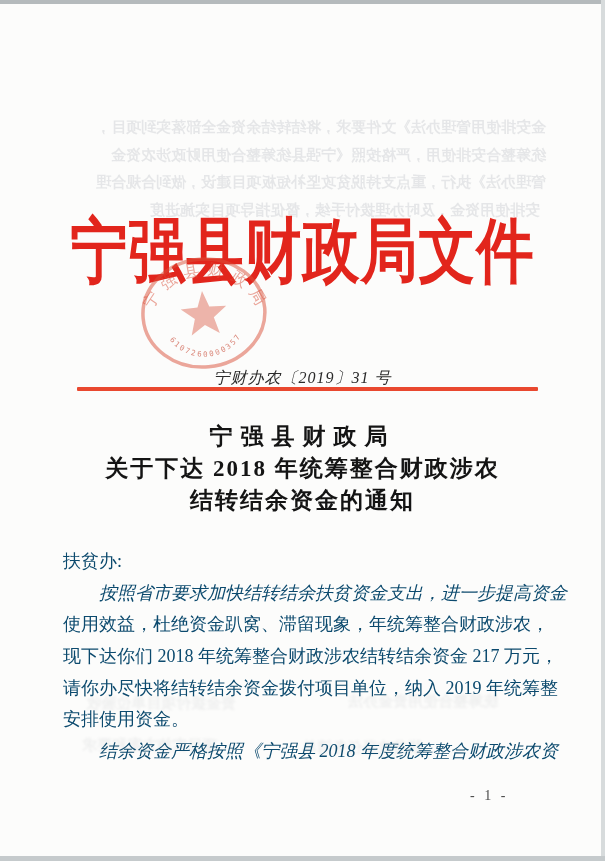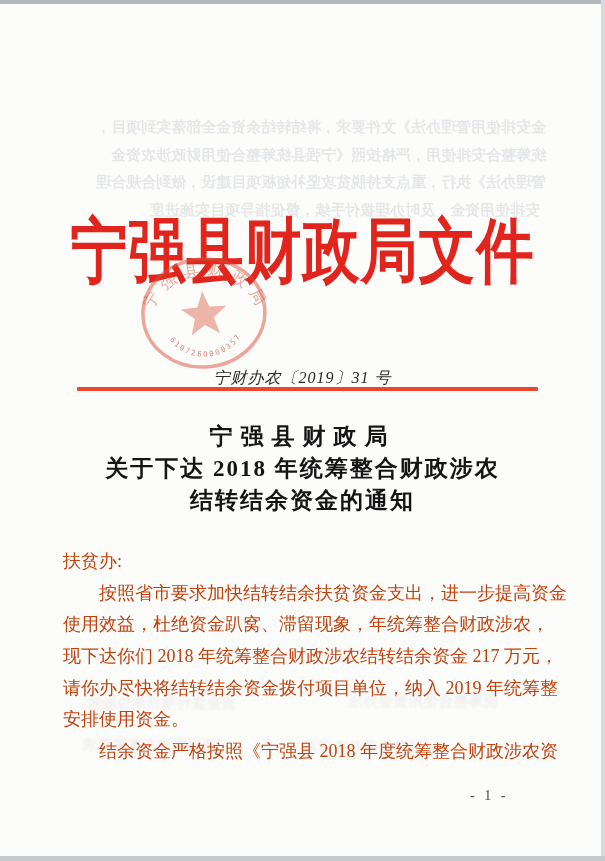--- a/index.html
+++ b/index.html
@@ -55,24 +55,24 @@
     text-align:center; font-weight:bold; color:#141414;
     font-size:23px; line-height:32px; white-space:nowrap;
   }
   .notice-title .t1 { letter-spacing:8px; }
   .notice-title .t2 { letter-spacing:2px; }
   .notice-title .t3 { letter-spacing:2px; }
 
   
   .body-text {
     position:absolute; left:63px; top:546px; width:489px;
-    font-size:18px; line-height:31.7px; color:#c2410c;
+    font-size:18px; line-height:31.7px; color:#0c4a6e;
   }
   .body-text .line { height:31.7px; white-space:nowrap; overflow:visible; }
-  .body-text .line.indent { text-indent:36px; }
+  .body-text .line.indent { text-indent:36px;font-style:italic; }
 
   .page-number {
     position:absolute; left:470px; top:788px;
     font-size:14px; color:#4a4a4a; letter-spacing:3px; white-space:nowrap;
   }
 </style>
 </head>
 <body>
 
 <div class="page">

